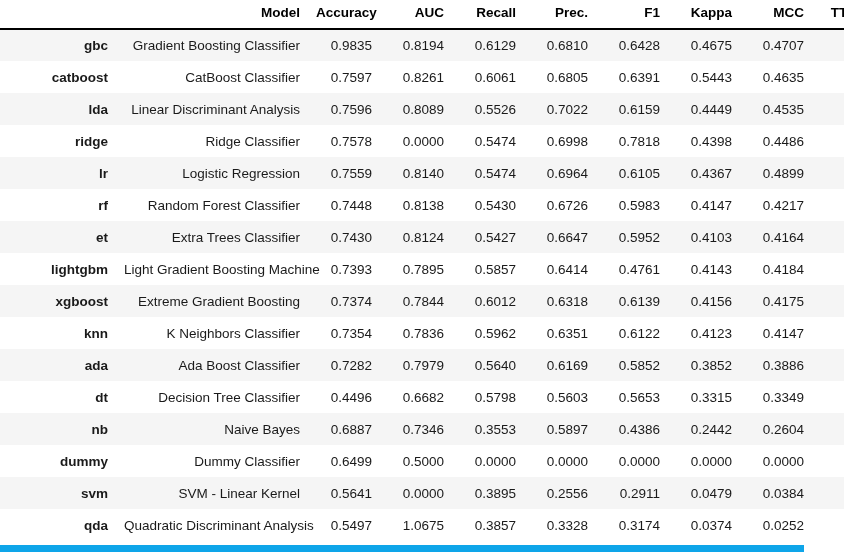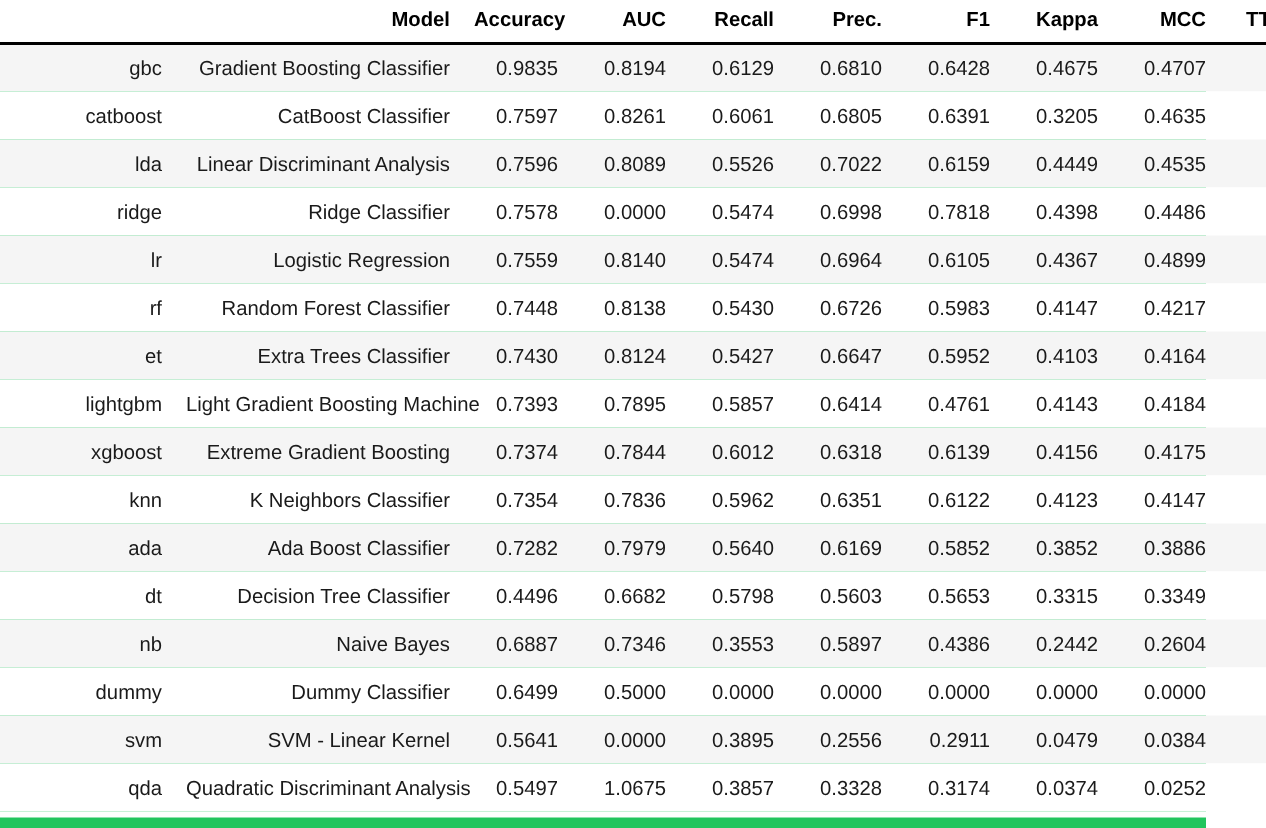--- a/index.html
+++ b/index.html
@@ -11,21 +11,21 @@
   body {
     width: 844px;
     height: 552px;
     font-family: "Liberation Sans", sans-serif;
     overflow: hidden;
   }
 
   #results-table-wrapper {
     width: 804px;
     height: 552px;
-    background: #22c55e;
+    background: #0ea5e9;
     position: relative;
   }
 
   table.results-table {
     width: 844px;
     border-collapse: collapse;
     table-layout: fixed;
     font-size: 13.5px;
     color: #1a1a1a;
   }
@@ -63,21 +63,21 @@
   }
   table.results-table tbody tr.row-even td {
     background: #ffffff;
   }
 
   
   .col-index {
     width: 116px;
   }
   td.cell-index {
-    font-weight: normal;
+    font-weight: bold;
     color: #000000;
   }
   
   .col-model { width: 192px; }
   
   .col-metric { width: 72px; }
   .col-tt { width: 80px; }
 
   .spacer-bottom {
     height: 4px;
@@ -129,21 +129,21 @@
           <td>0.034</td>
         </tr>
         <tr class="row-even">
           <td class="cell-index">catboost</td>
           <td>CatBoost Classifier</td>
           <td>0.7597</td>
           <td>0.8261</td>
           <td>0.6061</td>
           <td>0.6805</td>
           <td>0.6391</td>
-          <td>0.3205</td>
+          <td>0.5443</td>
           <td>0.4635</td>
           <td>0.732</td>
         </tr>
         <tr class="row-odd">
           <td class="cell-index">lda</td>
           <td>Linear Discriminant Analysis</td>
           <td>0.7596</td>
           <td>0.8089</td>
           <td>0.5526</td>
           <td>0.7022</td>

